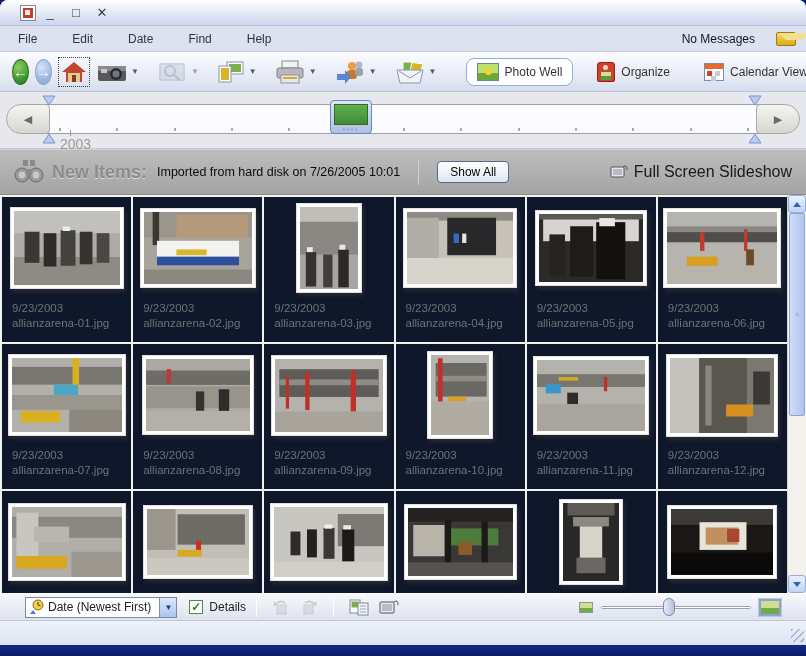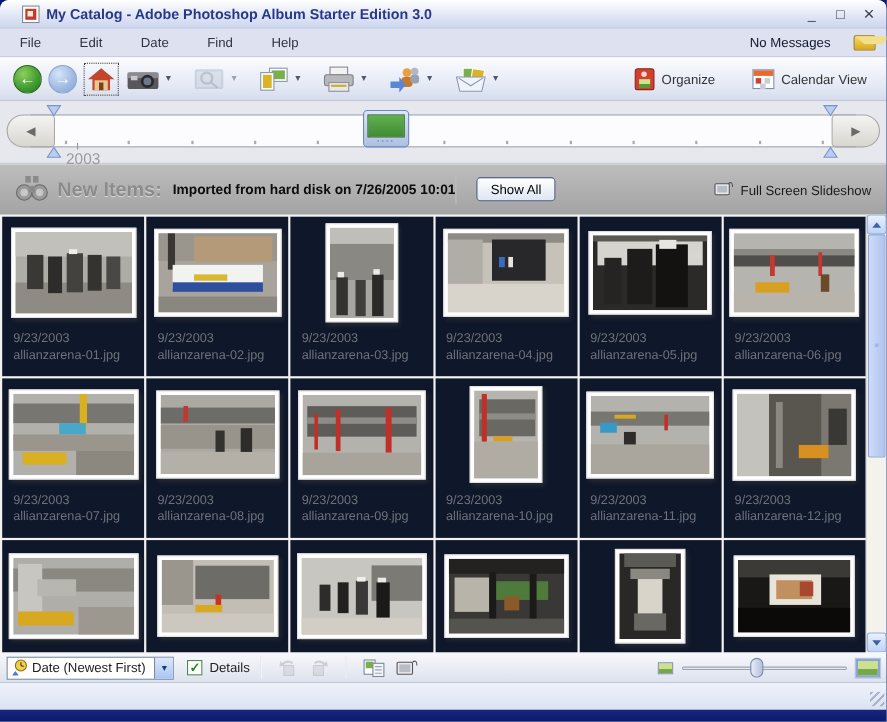--- a/index.html
+++ b/index.html
@@ -92,26 +92,26 @@
   .tl-year { position:absolute; left:60px; top:44px; font-size:14px; color:#9a9a9e; }
   .tl-yeartick { position:absolute; left:70px; top:38px; width:1px; height:6px; background:#9a9a9e; }
 
   
   .newitems { height:46px; flex:0 0 46px; display:flex; align-items:center;
     background:linear-gradient(#bdbdbd,#a4a4a4); border-top:1px solid #d2d2d2;
     border-bottom:1px solid #8c8c8c; padding:0 14px; }
   .binoc { margin-right:8px; }
   .ni-label { font-size:18px; font-weight:bold; color:#8b8b8b;
     text-shadow:0 1px 0 rgba(255,255,255,.55); margin-right:10px; }
-  .ni-import { font-size:12.5px; font-weight:bold; color:#0c0c0c; }
+  .ni-import { font-size:12.5px; font-weight:normal; color:#0c0c0c; margin-right:18px; }
   .ni-sep { width:1px; height:26px; background:#8e8e8e; border-right:1px solid #cfcfcf; margin-right:18px; }
   .show-all { font-size:12px; color:#000; background:linear-gradient(#ffffff,#dfe6f2);
     border:1px solid #55master;border:1px solid #5a6a8c; border-radius:4px; padding:3px 12px; }
-  .ni-right { margin-left:auto; display:flex; align-items:flex-end; gap:6px;
-    font-size:12px; color:#1a1a1a;padding-left:17px; }
+  .ni-right { margin-left:auto; display:flex; align-items:center; gap:6px;
+    font-size:16px; color:#1a1a1a;padding-left:17px; }
 
   
   .well { height:398px; flex:0 0 398px; display:flex; background:#c3c3c5; }
   .grid-clip { flex:1; overflow:hidden; position:relative; }
   .grid { display:grid; grid-template-columns:repeat(6,1fr); grid-auto-rows:145px;
     gap:2px; background:#f2f2f2; padding:2px 0 0 2px; width:100%; }
   .cell { background:#0f172a; position:relative; }
   .thumb-wrap { height:102px; display:flex; align-items:center; justify-content:center; }
   .thumb { background:#fff; padding:3px; box-shadow:2px 3px 4px rgba(60,60,60,.5);
     border:1px solid #e0e0e0; }
@@ -128,21 +128,21 @@
     border-top:5px solid #3a62a8; }
   .sb-track { flex:1; position:relative; }
   .sb-thumb { position:absolute; top:0; left:1px; right:1px; height:56%;
     background:linear-gradient(90deg,#cfdcf8,#aec4ee); border:1px solid #8aa4d8; border-radius:2px;
     display:flex; align-items:center; justify-content:center; color:#8aa4d8; font-size:7px;
     letter-spacing:0; line-height:3px; }
 
   
   .options { height:28px; flex:0 0 28px; display:flex; align-items:center;
     background:linear-gradient(#f7f8fb,#dde2ed); border-top:1px solid #ffffff;
-    border-bottom:1px solid #c2c8d8; padding:0 6px; font-size:12px; color:#222; }
+    border-bottom:1px solid #c2c8d8; padding:0 25px; font-size:12px; color:#222; }
   .sort-box { display:flex; align-items:center; height:21px; background:#fff;
     border:1px solid #7a8aa8; margin-right:12px; }
   .sort-icon { margin:0 3px; }
   .sort-text { padding-right:8px; white-space:nowrap; }
   .sort-dd { width:17px; height:19px; background:linear-gradient(#dce8fc,#aac4f0);
     border-left:1px solid #7a8aa8; display:flex; align-items:center; justify-content:center;
     font-size:8px; color:#1a3a7c; }
   .chk { width:14px; height:14px; background:#fff; border:1px solid #4c8a4c;
     display:flex; align-items:center; justify-content:center; color:#1f8a1f;
     font-size:12px; font-weight:bold; margin-right:6px; }
@@ -167,21 +167,20 @@
 
   .frame-bottom { height:11px; flex:0 0 11px; background:linear-gradient(#16277e,#0a1a6e); }
 </style>
 </head>
 <body>
 
 <div class="window">
 
   <div class="titlebar">
     <span class="app-icon"></span>
-    <span class="title-text">My Catalog - Adobe Photoshop Album Starter Edition 3.0</span>
     <span class="win-controls">
       <span class="win-btn">_</span>
       <span class="win-btn">□</span>
       <span class="win-btn">✕</span>
     </span>
   </div>
 
   <div class="menubar">
     <span class="menu-item">File</span>
     <span class="menu-item">Edit</span>
@@ -254,20 +253,24 @@
       <svg class="pict" width="30" height="24" viewBox="0 0 30 24">
         <rect x="8" y="2" width="11" height="9" fill="#7ab04a" stroke="#fff"></rect>
         <rect x="16" y="3" width="11" height="9" fill="#d8b428" stroke="#fff" transform="rotate(8 21 7)"></rect>
         <polygon points="2,10 28,10 25,23 5,23" fill="#f0f4fa" stroke="#8a96b0"></polygon>
         <polyline points="4,11 15,18 26,11" fill="none" stroke="#8a96b0"></polyline>
       </svg>
       <span class="dd-arrow">▼</span>
     </span>
 
     <span class="view-btns">
+      <span class="view-btn selected">
+        <span class="vb-icon"></span>
+        <span>Photo Well</span>
+      </span>
       <span class="view-btn">
         <span class="tag-icon"></span>
         <span>Organize</span>
       </span>
       <span class="view-btn">
         <span class="cal-icon"></span>
         <span>Calendar View</span>
       </span>
     </span>
   </div>

